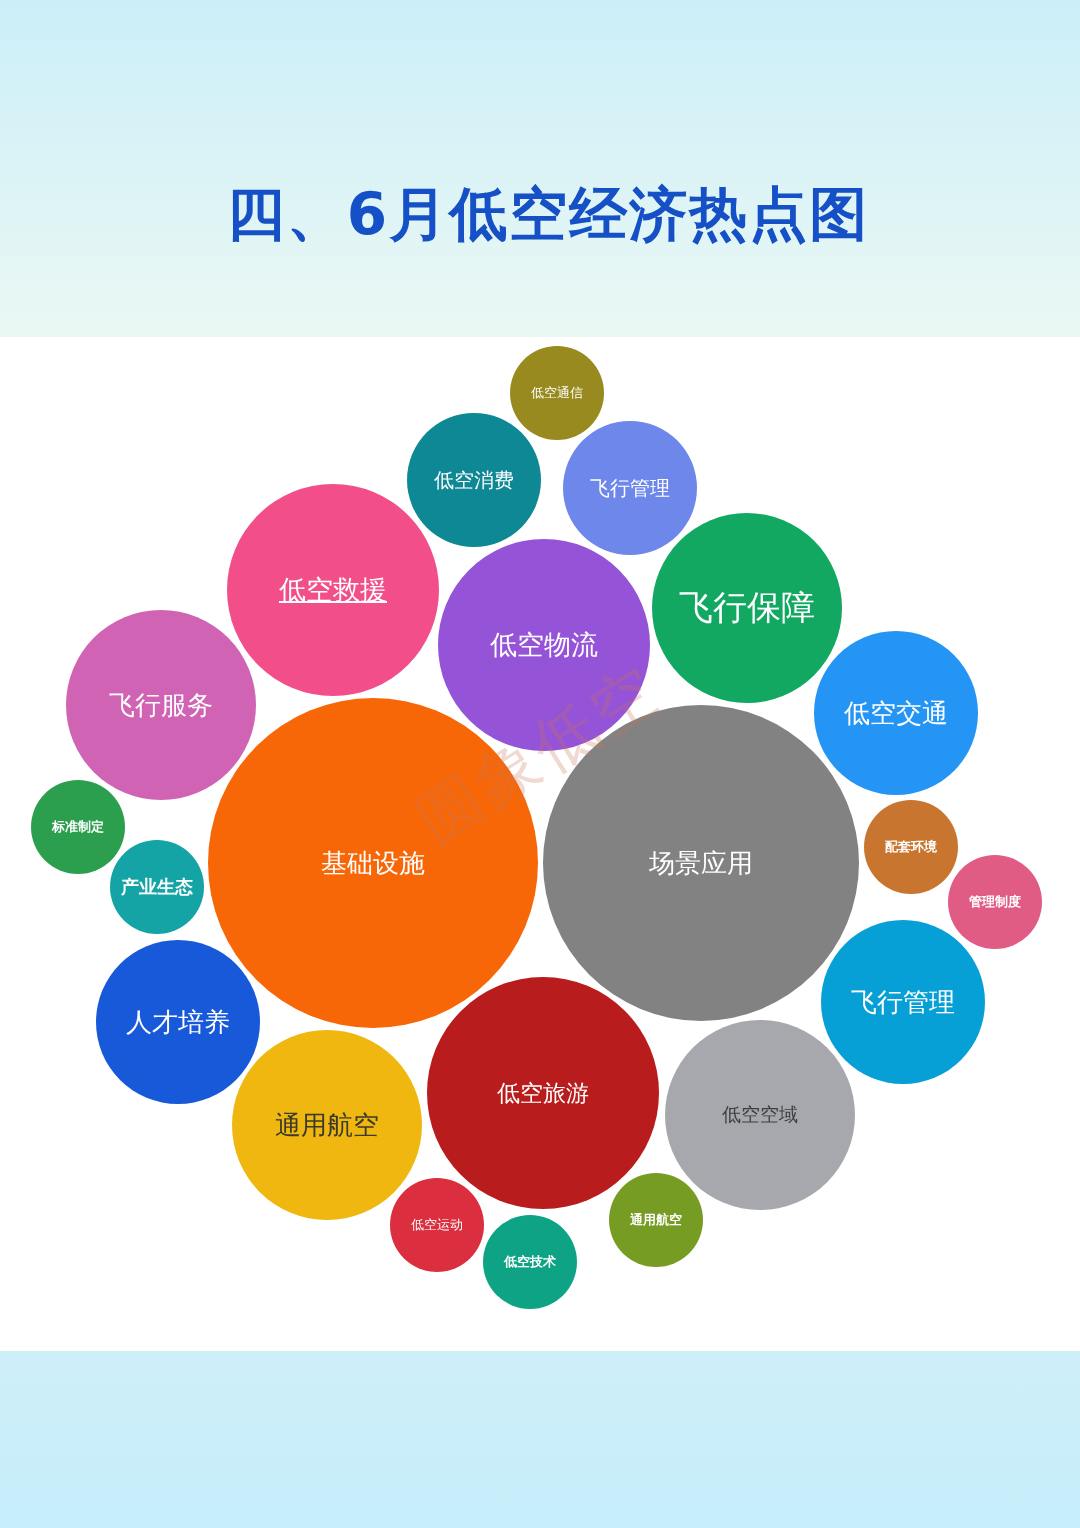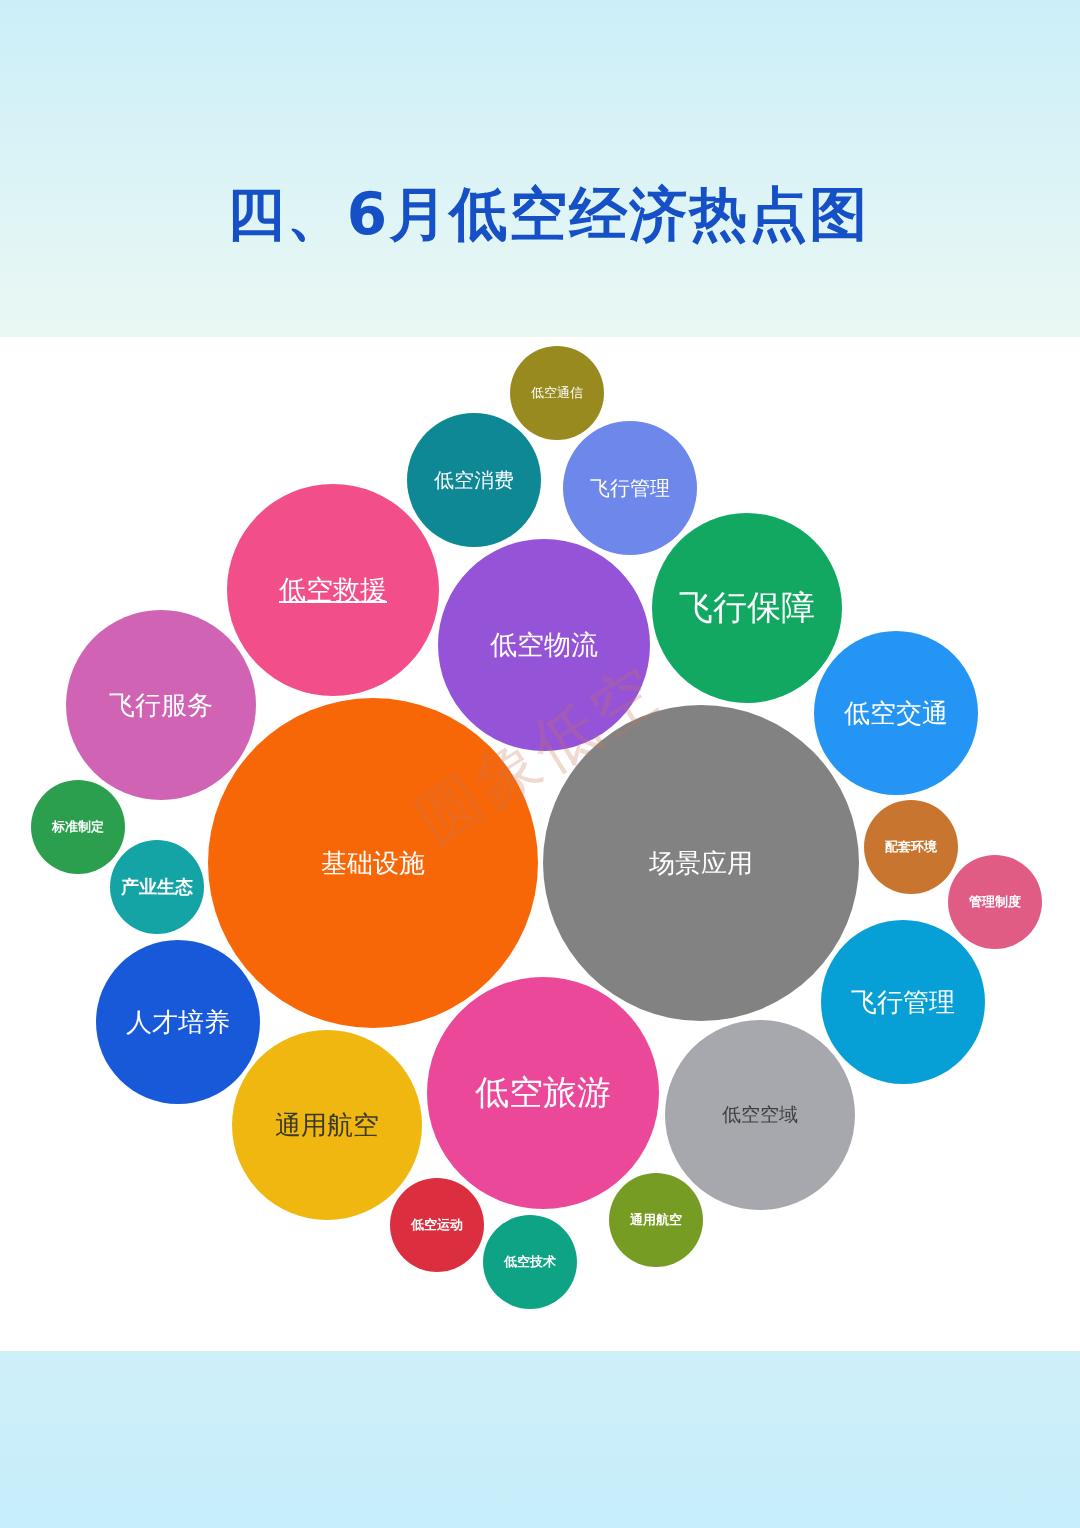--- a/index.html
+++ b/index.html
@@ -92,27 +92,27 @@
     </div>
     <div class="bubble" style="left: 96px; top: 940px; width: 164px; height: 164px; background: rgb(24, 89, 217); color: rgb(255, 255, 255); font-size: 26px;">
       <span>人才培养</span>
     </div>
     <div class="bubble" style="left: 821px; top: 920px; width: 164px; height: 164px; background: rgb(6, 159, 214); color: rgb(255, 255, 255); font-size: 26px;">
       <span>飞行管理</span>
     </div>
     <div class="bubble" style="left: 232px; top: 1030px; width: 190px; height: 190px; background: rgb(239, 183, 16); color: rgb(58, 58, 42); font-size: 26px;">
       <span>通用航空</span>
     </div>
-    <div class="bubble" style="left: 427px; top: 977px; width: 232px; height: 232px; background: #ec4899; color: rgb(255, 255, 255); font-size: 34px;">
+    <div class="bubble" style="left: 427px; top: 977px; width: 232px; height: 232px; background: #b91c1c; color: rgb(255, 255, 255); font-size: 23px;">
       <span>低空旅游</span>
     </div>
     <div class="bubble" style="left: 665px; top: 1020px; width: 190px; height: 190px; background: rgb(166, 168, 173); color: rgb(62, 62, 62); font-size: 19px;">
       <span>低空空域</span>
     </div>
-    <div class="bubble" style="left: 390px; top: 1178px; width: 94px; height: 94px; background: rgb(219, 46, 62); color: rgb(255, 255, 255); font-size: 13px; font-weight: bold;">
+    <div class="bubble" style="left: 390px; top: 1178px; width: 94px; height: 94px; background: rgb(219, 46, 62); color: rgb(255, 255, 255); font-size: 13px; font-weight: normal;">
       <span>低空运动</span>
     </div>
     <div class="bubble" style="left: 483px; top: 1215px; width: 94px; height: 94px; background: rgb(14, 163, 132); color: rgb(255, 255, 255); font-size: 13px; font-weight: bold; text-align: center;">
       <span>低空技术</span>
     </div>
     <div class="bubble" style="left: 609px; top: 1173px; width: 94px; height: 94px; background: rgb(119, 156, 36); color: rgb(255, 255, 255); font-size: 13px; font-weight: bold;">
       <span>通用航空</span>
     </div>
   </div>
 <div class="watermark">圆象低空</div>

